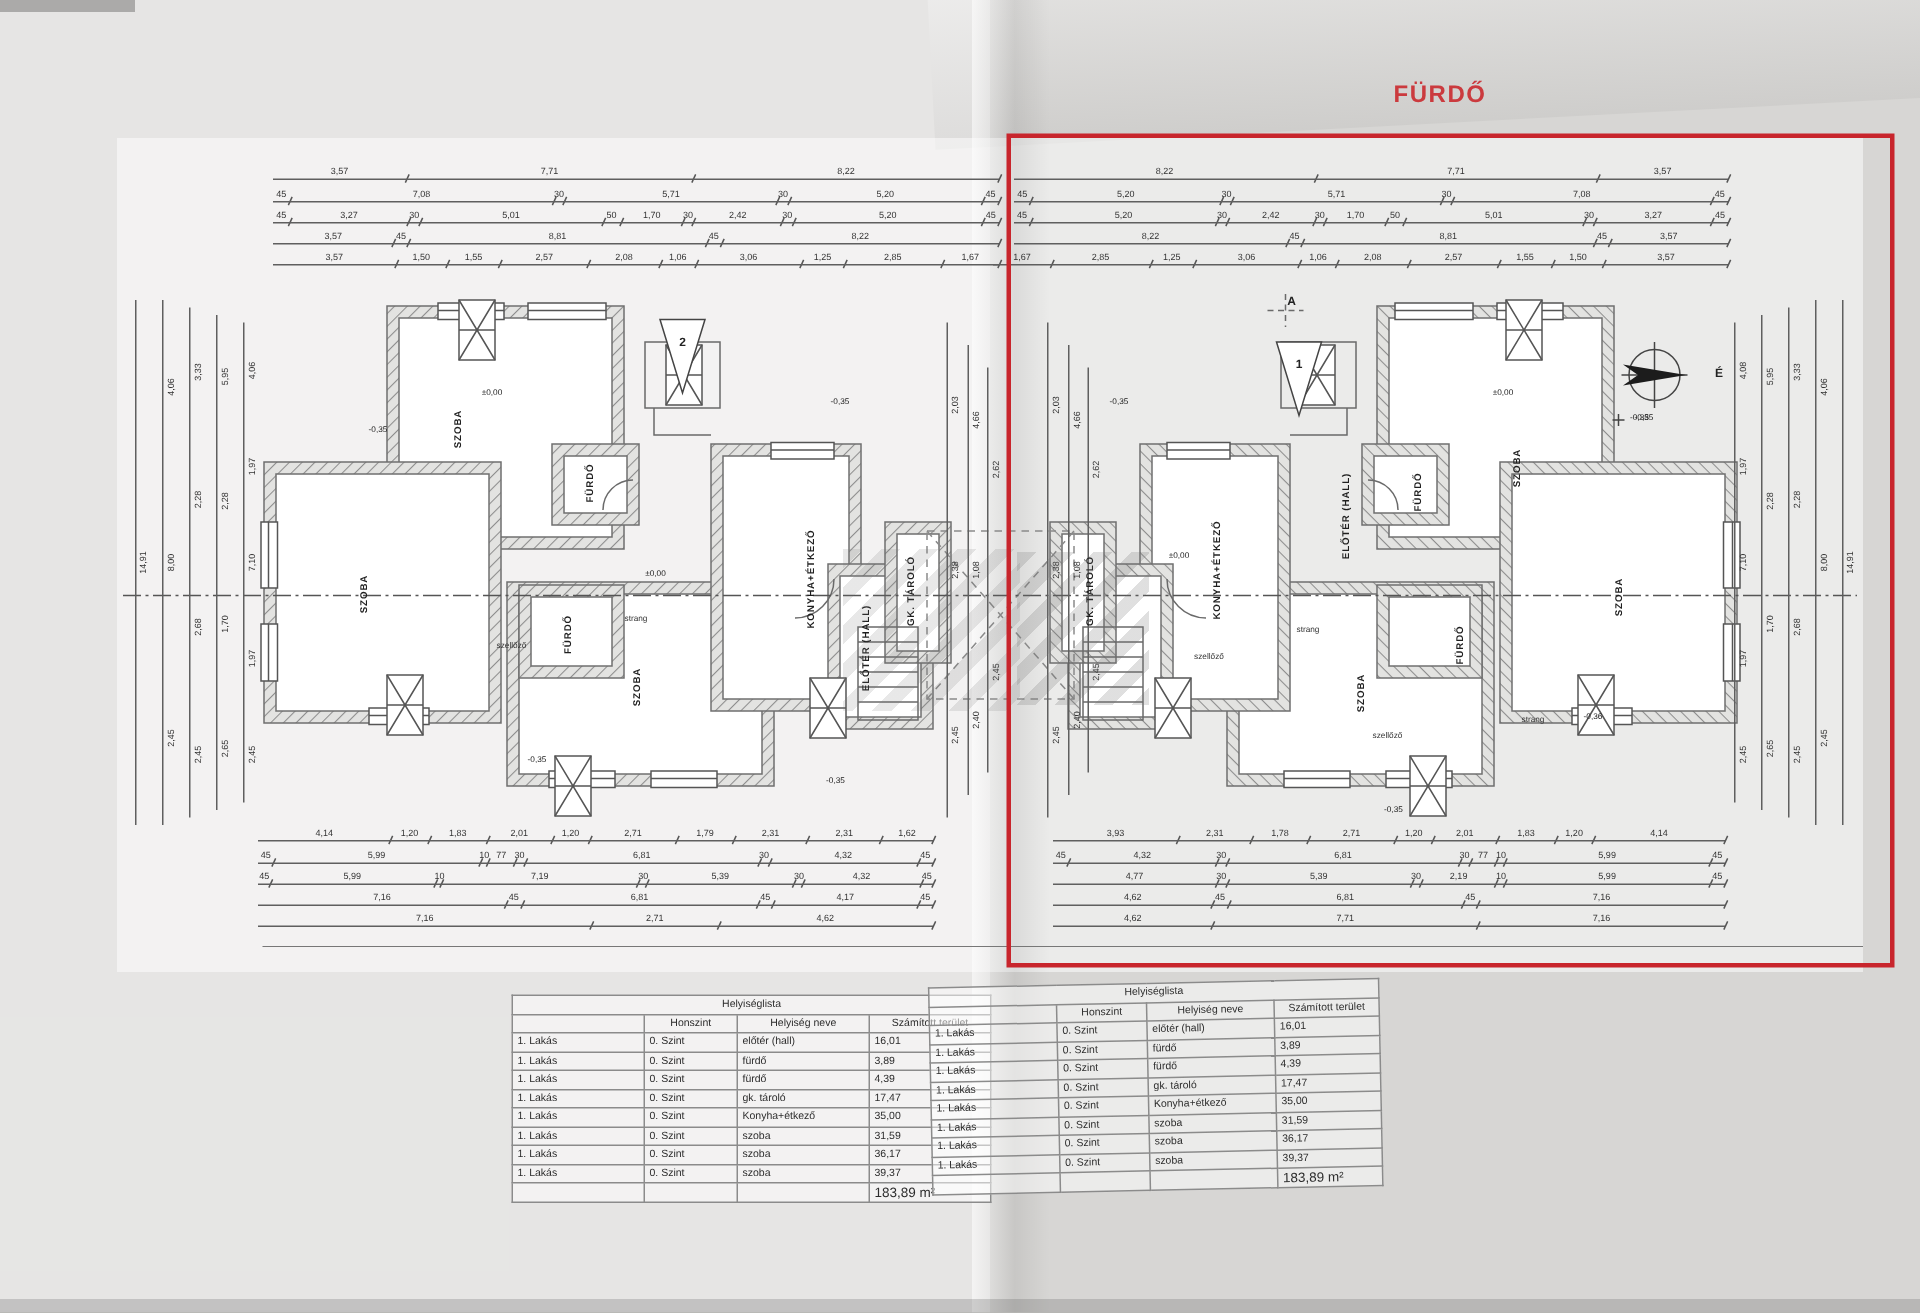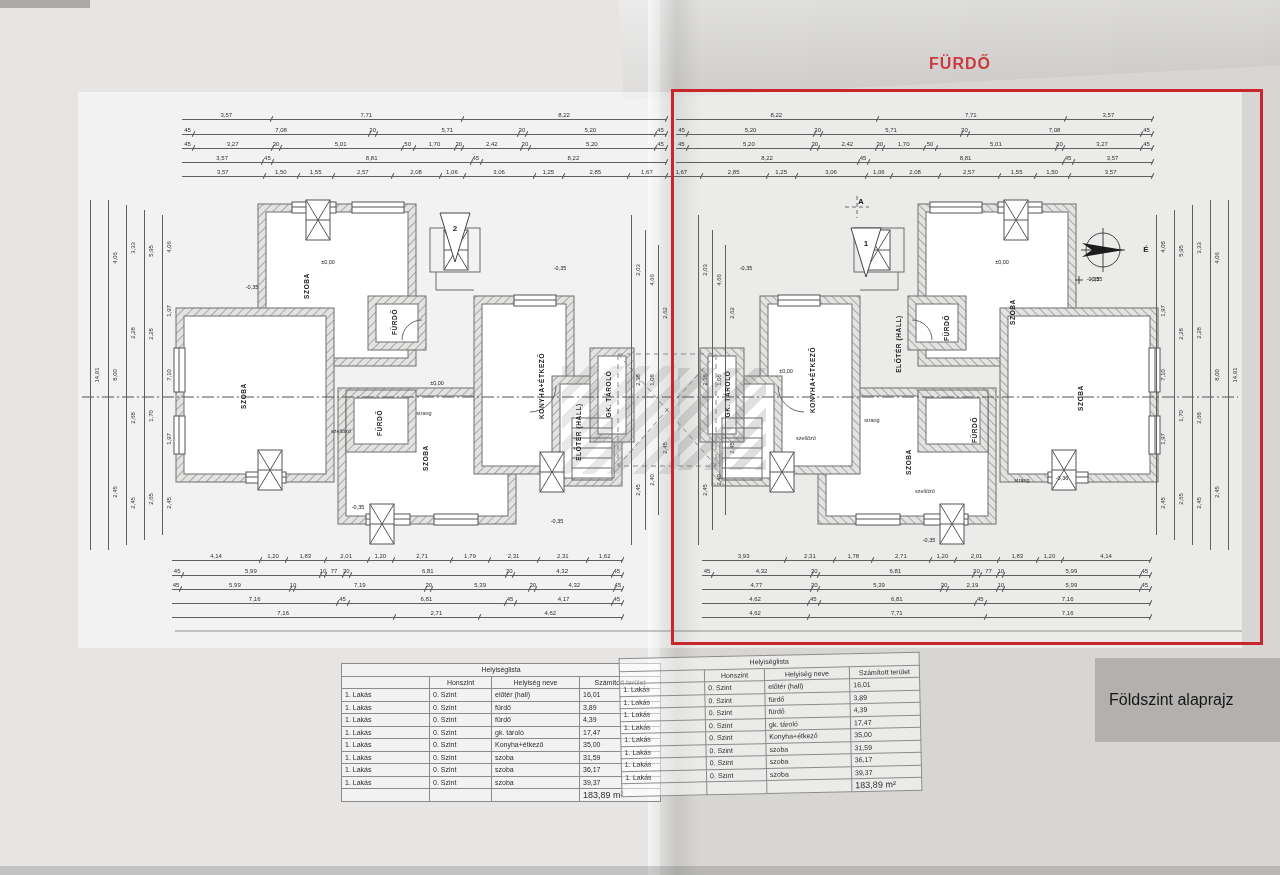--- a/index.html
+++ b/index.html
@@ -609,17 +609,14 @@
         </tr>
         <tr>
           <td></td>
           <td></td>
           <td></td>
           <td class="total">183,89 m²</td>
         </tr>
       </tbody>
     </table>
 
-  <div id="caption">
-    <span>Földszint alaprajz</span>
-  </div>
 
 </div>
 
 </body></html>

